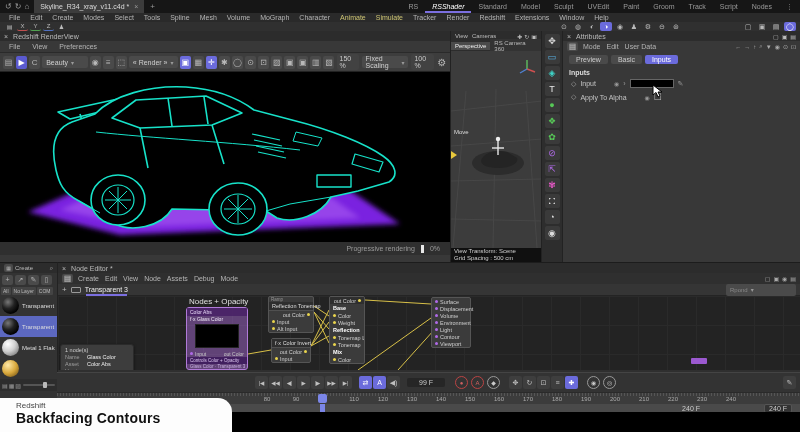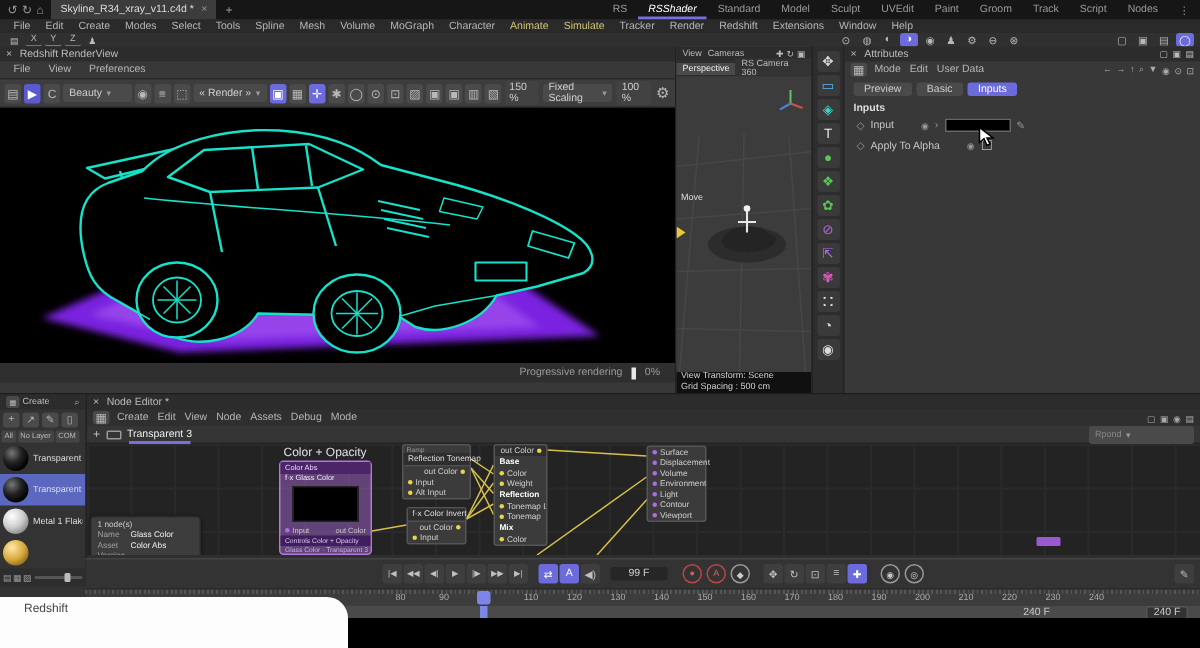--- a/index.html
+++ b/index.html
@@ -491,21 +491,21 @@
             <line x1="253" y1="50" x2="271" y2="40"></line>
             <line x1="256" y1="10" x2="271" y2="20"></line>
             <line x1="256" y1="16" x2="271" y2="33"></line>
             <line x1="256" y1="16" x2="271" y2="47"></line>
             <line x1="307" y1="4" x2="373" y2="8"></line>
             <line x1="300" y1="74" x2="373" y2="22"></line>
             <line x1="340" y1="74" x2="376" y2="34"></line>
           </g>
       </svg>
 
-      <div class="abs" style="left:131px;top:1px;font-size:8px;color:#e0e0e0">Color + Opacity</div>
+      <div class="abs" style="left:131px;top:1px;font-size:8px;color:#e0e0e0">Nodes + Opacity</div>
       <div class="group-box" style="left:128px;top:11px;width:62px;height:63px">
         <div style="background:rgba(70,30,100,.8);font-size:5px;padding:1px 3px;color:#e8d8f8">Color Abs</div>
         <div style="font-size:5px;padding:0 3px;color:#f0e8f8">f·x Glass Color</div>
         <div style="margin:2px 8px;width:44px;height:24px;background:#000;border:1px solid #222"></div>
         <div class="row" style="justify-content:space-between;padding:0 3px">
           <span class="port purple" style="padding:0">
               <span class="dot"></span>
               <span class="micro" style="font-size:5px">Input</span>
             </span>
           <span class="micro" style="font-size:5px">out Color</span>
@@ -682,15 +682,16 @@
     </div>
   <div id="range">
     <span class="abs tiny" style="right:100px;top:1px;color:#ccc">240 F</span>
     <span class="abs tiny" style="right:8px;top:0;background:#333;border:1px solid #555;border-radius:2px;padding:0 4px;color:#ccc">240 F</span>
   <span style="position: absolute; left: 263.1px; top: 0px; width: 5px; height: 10px; background: rgb(123, 134, 232);"></span>
     </div>
 
   <div id="bottom-bar"></div>
   <div id="caption">
     <div class="brand">Redshift</div>
+    <div class="title">Backfacing Contours</div>
   </div>
 
 </div>
 
 </body></html>

